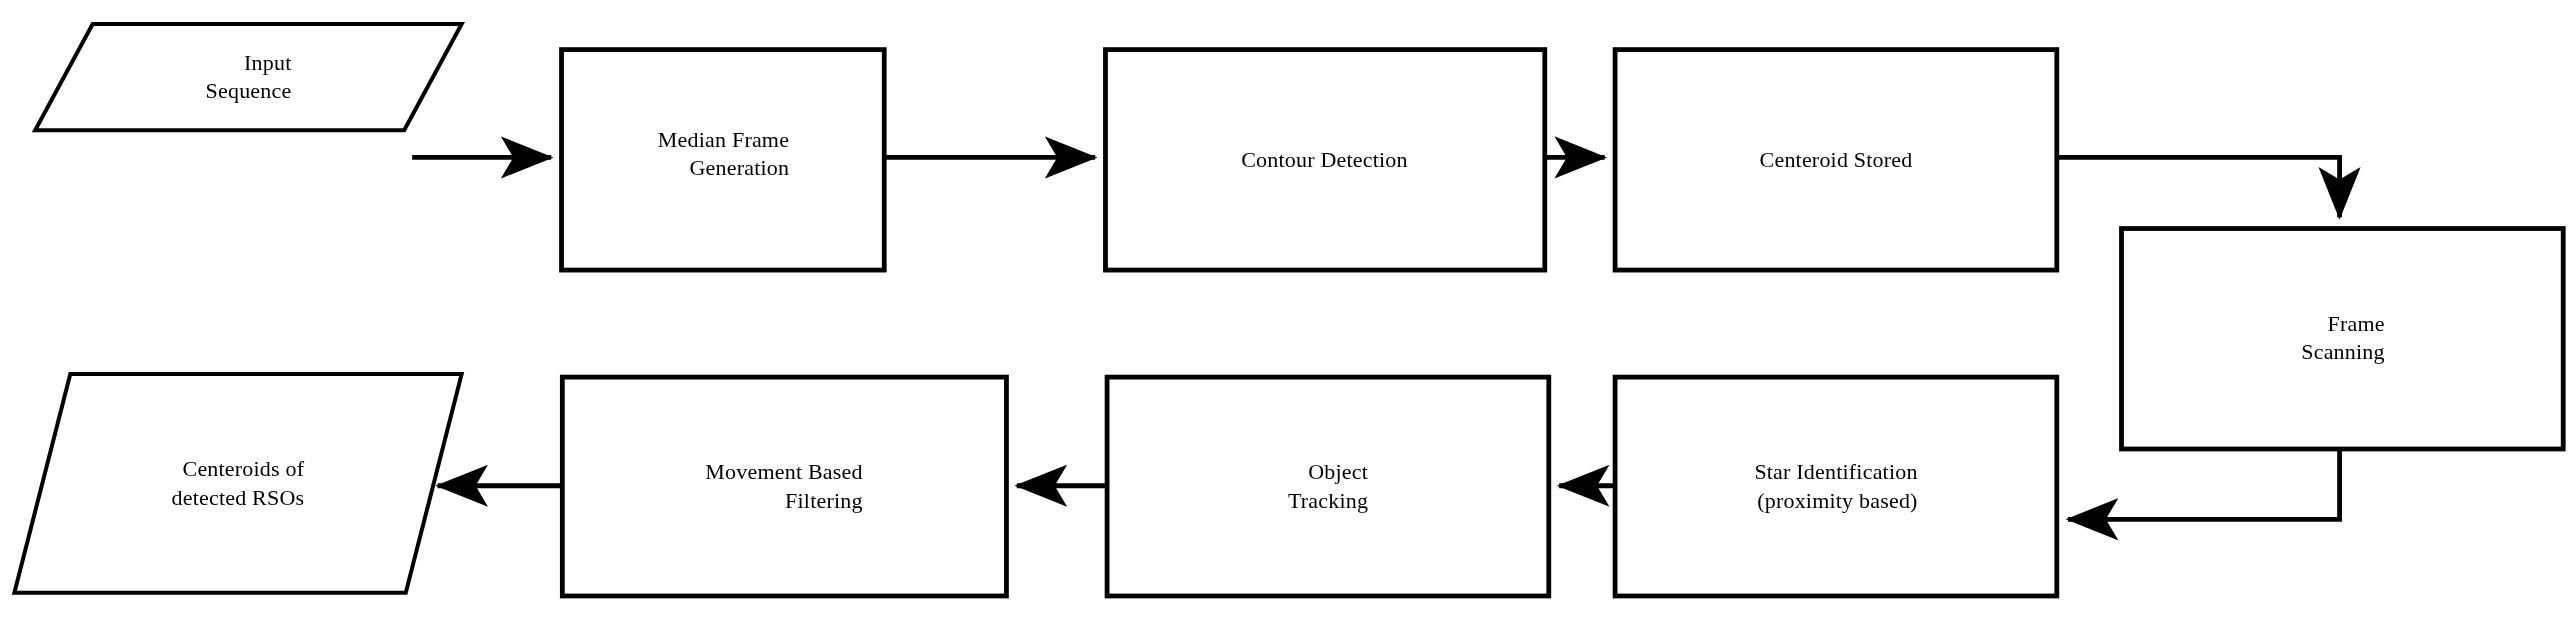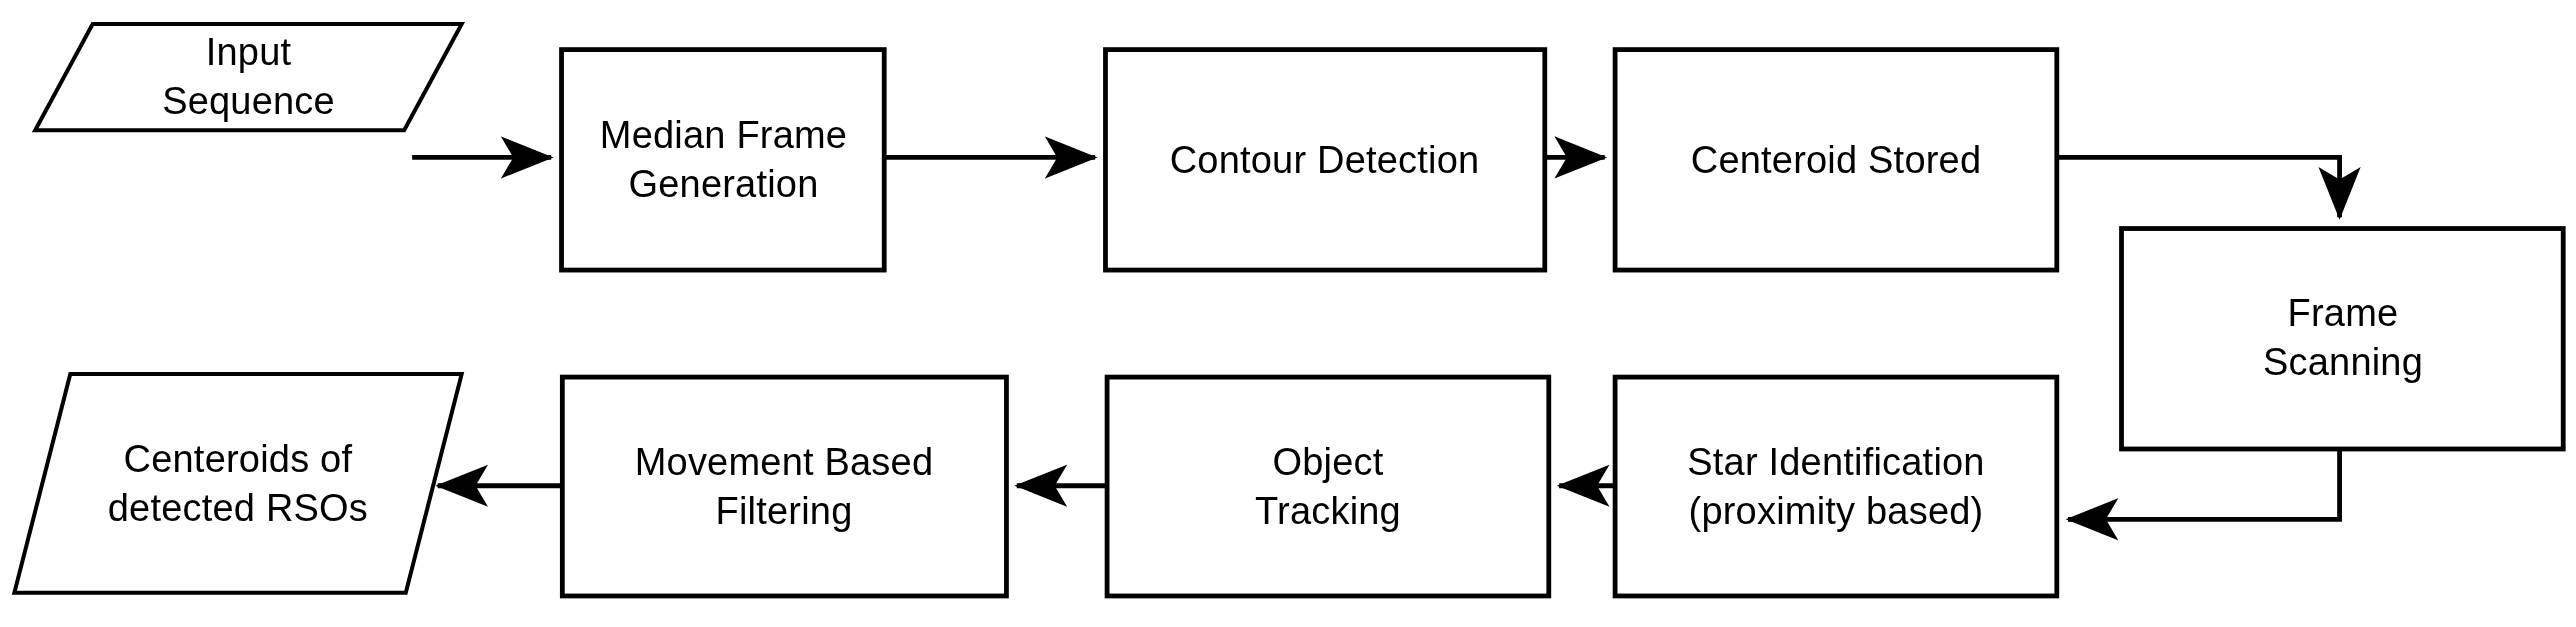--- a/index.html
+++ b/index.html
@@ -22,24 +22,24 @@
     top: 0;
     left: 0;
     width: 2576px;
     height: 628px;
   }
   .node-label {
     position: absolute;
     display: flex;
     align-items: center;
     justify-content: center;
-    text-align: center;
+    text-align: right;
     color: #000000;
-    font-family: Liberation Sans, sans-serif;
-    font-size: 38px;
+    font-family: Liberation Serif, serif;
+    font-size: 22px;
     line-height: 1.28;
     font-weight: 400;
     letter-spacing: 0.2px;
     white-space: pre-line;
     pointer-events: none;
   }
 </style>
 </head>
 <body>
 
@@ -83,21 +83,21 @@
     <line x1="2022" y1="608" x2="1952" y2="608" stroke="#000000" stroke-width="6" marker-end="url(#arrowhead)"></line>
 
     <line x1="1386" y1="608" x2="1273" y2="608" stroke="#000000" stroke-width="6" marker-end="url(#arrowhead)"></line>
 
     <line x1="704" y1="608" x2="548" y2="608" stroke="#000000" stroke-width="6" marker-end="url(#arrowhead)"></line>
   </svg>
 
   <div class="node-label" style="left:35px; top:24px; width:427px; height:106px;">Input
 Sequence</div>
 
-  <div class="node-label" style="left:562px; top:50px; width:323px; height:220px;">Median Frame
+  <div class="node-label" style="left:562px; top:44px; width:323px; height:220px;">Median Frame
 Generation</div>
 
   <div class="node-label" style="left:1105px; top:50px; width:439px; height:220px;">Contour Detection</div>
 
   <div class="node-label" style="left:2122px; top:228px; width:442px; height:220px;">Frame
 Scanning</div>
 
   <div class="node-label" style="left:1615px; top:50px; width:442px; height:220px;">Centeroid  Stored</div>
 
   <div class="node-label" style="left:1107px; top:377px; width:442px; height:219px;">Object

